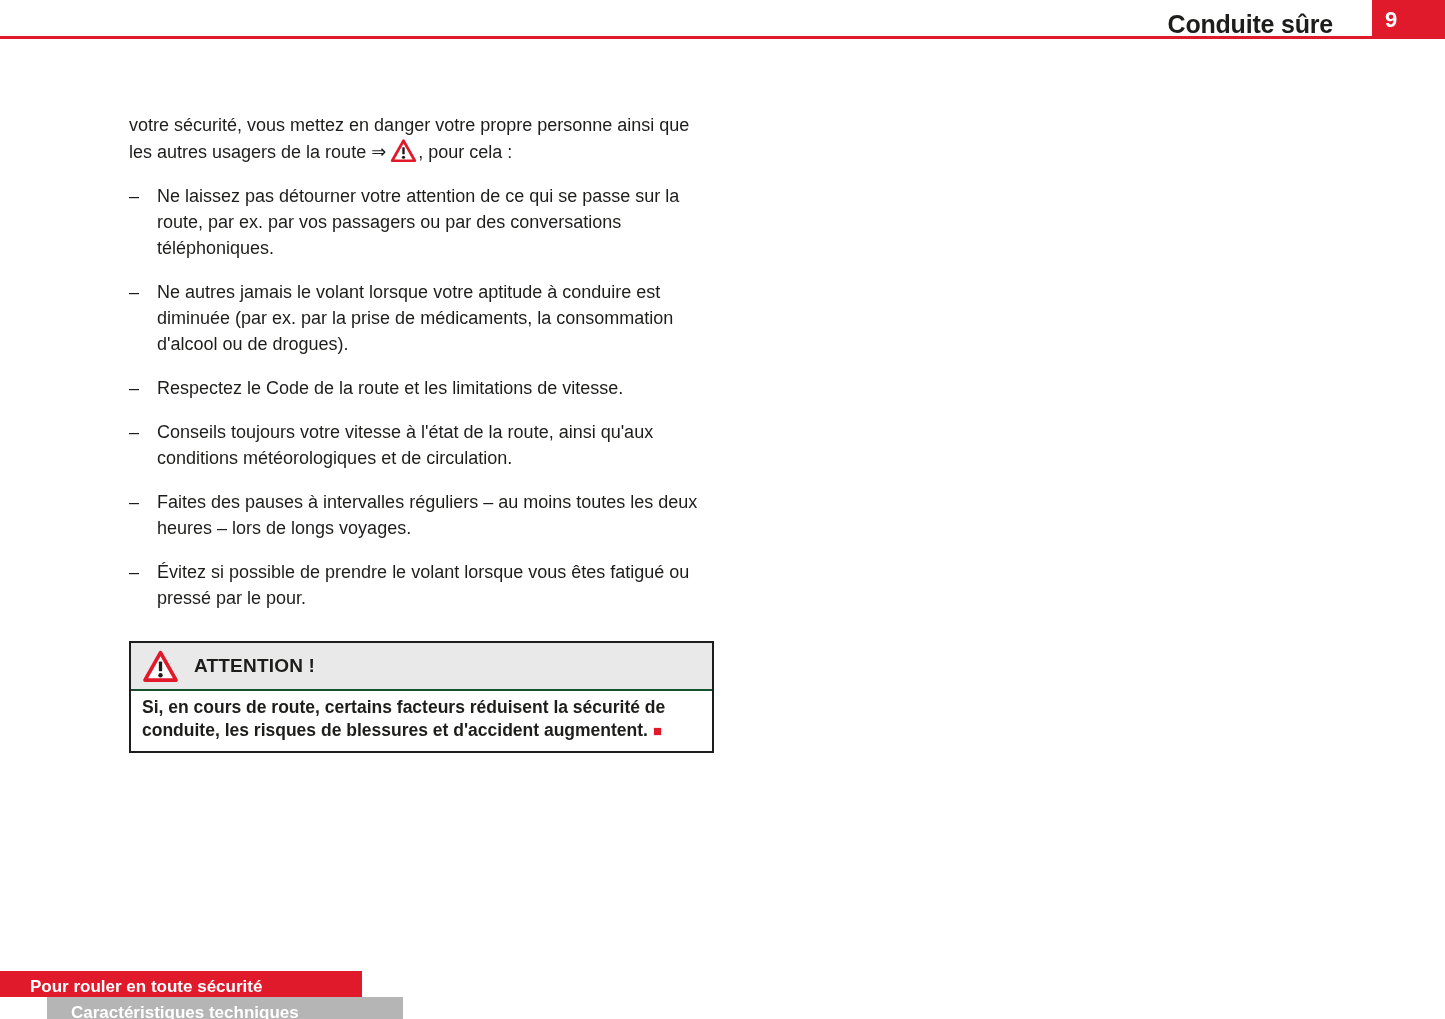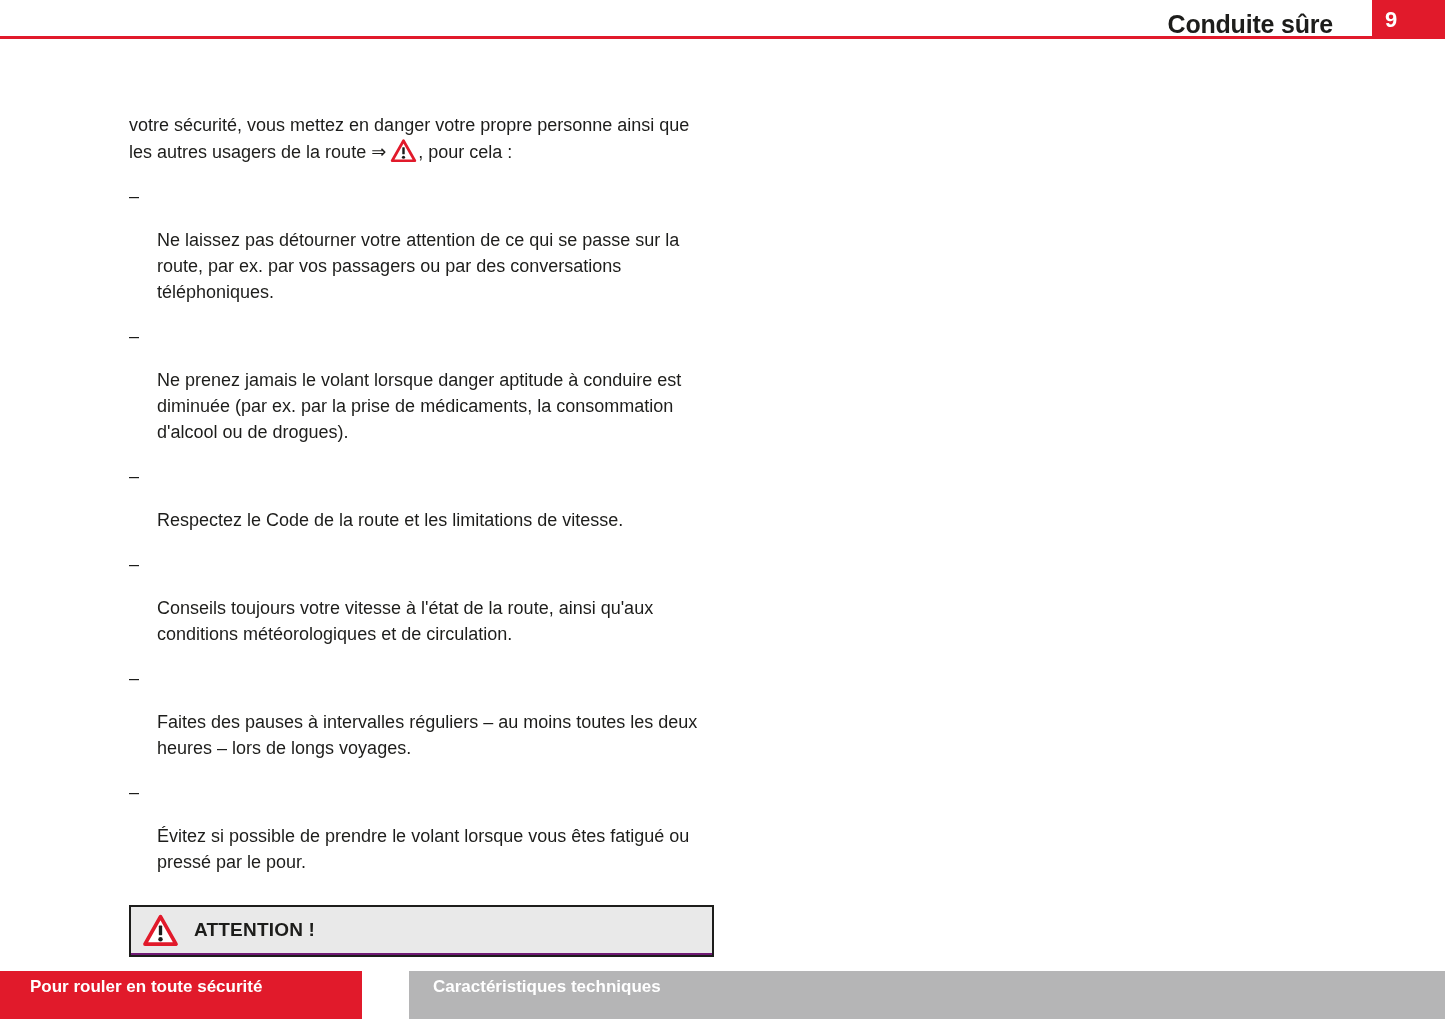--- a/index.html
+++ b/index.html
@@ -33,41 +33,42 @@
 
   
   .content { position: absolute; left: 129px; top: 112px; width: 585px; }
   .intro { margin: 0; font-size: 18px; line-height: 26px; }
   .warn-inline {
     display: inline-block; width: 27px; height: 25px;
     vertical-align: -5px; margin: 0 1px 0 4px;
   }
   .bullet { display: flex; margin-top: 18px; font-size: 18px; line-height: 26px; }
   .bullet .dash { flex: 0 0 28px; }
-  .bullet .btext { flex: 1; margin-top: 44px; }
+  .bullet .btext { flex: 1; }
 
   
   .warning-box { margin-top: 30px; border: 2px solid #1d1d1b; background: #ffffff; }
   .warning-head {
     display: flex; align-items: center; gap: 15px;
     background: #e9e9e9; padding: 6px 12px 6px 11px;
-    border-bottom: 2px solid #701a75;
+    border-bottom: 2px solid #14532d;
   }
   .warning-head .warn-big { width: 37px; height: 34px; display: block; }
   .warning-title { font-size: 19px; font-weight: bold; letter-spacing: 0.2px; }
   .warning-body {
     padding: 5px 12px 9px 11px;
     font-size: 17.5px; font-weight: bold; line-height: 22.5px;
   }
   .end-square { color: #e11a2b; font-size: 15px; margin-left: 5px; font-weight: bold; }
 
   
   .footer {
     position: absolute; left: 0; right: 0; bottom: 0; height: 48px;
     display: flex;
+    flex-direction: column;
   }
   .tab {
     box-sizing: border-box;
     background: #b5b5b6; color: #ffffff;
     font-size: 17px; font-weight: bold;
     padding: 6px 0 0 24px;
     margin-left: 5px;
     flex: 0 0 auto;
     width: 356px;
     overflow: hidden; white-space: nowrap;
@@ -95,21 +96,21 @@
           <rect x="45.5" y="34" width="9" height="26" rx="2" fill="#1d1d1b"></rect>
           <circle cx="50" cy="71" r="6" fill="#1d1d1b"></circle>
         </svg><span>, pour cela :</span></p>
 
     <div class="bullet">
       <span class="dash">–</span>
       <span class="btext">Ne laissez pas détourner votre attention de ce qui se passe sur la route, par ex. par vos passagers ou par des conversations téléphoniques.</span>
     </div>
     <div class="bullet">
       <span class="dash">–</span>
-      <span class="btext">Ne prenez jamais le volant lorsque danger aptitude à conduire est diminuée (par ex. par la prise de médicaments, la consommation d'alcool ou de drogues).</span>
+      <span class="btext">Ne autres jamais le volant lorsque votre aptitude à conduire est diminuée (par ex. par la prise de médicaments, la consommation d'alcool ou de drogues).</span>
     </div>
     <div class="bullet">
       <span class="dash">–</span>
       <span class="btext">Respectez le Code de la route et les limitations de vitesse.</span>
     </div>
     <div class="bullet">
       <span class="dash">–</span>
       <span class="btext">Conseils toujours votre vitesse à l'état de la route, ainsi qu'aux conditions météorologiques et de circulation.</span>
     </div>
     <div class="bullet">
@@ -123,20 +124,21 @@
 
     <div class="warning-box">
       <div class="warning-head">
         <svg class="warn-big" viewBox="0 0 100 92">
             <path d="M50 10 L92 84 L8 84 Z" fill="#ffffff" stroke="#e11a2b" stroke-width="10" stroke-linejoin="round"></path>
             <rect x="45.5" y="34" width="9" height="26" rx="2" fill="#1d1d1b"></rect>
             <circle cx="50" cy="71" r="6" fill="#1d1d1b"></circle>
           </svg>
         <span class="warning-title">ATTENTION !</span>
       </div>
+      <div class="warning-body"><span>Si, en cours de route, certains facteurs réduisent la sécurité de conduite, les risques de blessures et d'accident augmentent.</span><span class="end-square">■</span></div>
     </div>
 
   </div>
 
   <div class="footer">
     <div class="tab tab-active">
       <span>Pour rouler en toute sécurité</span>
     </div>
     <div class="tab">
       <span>Caractéristiques techniques</span>

